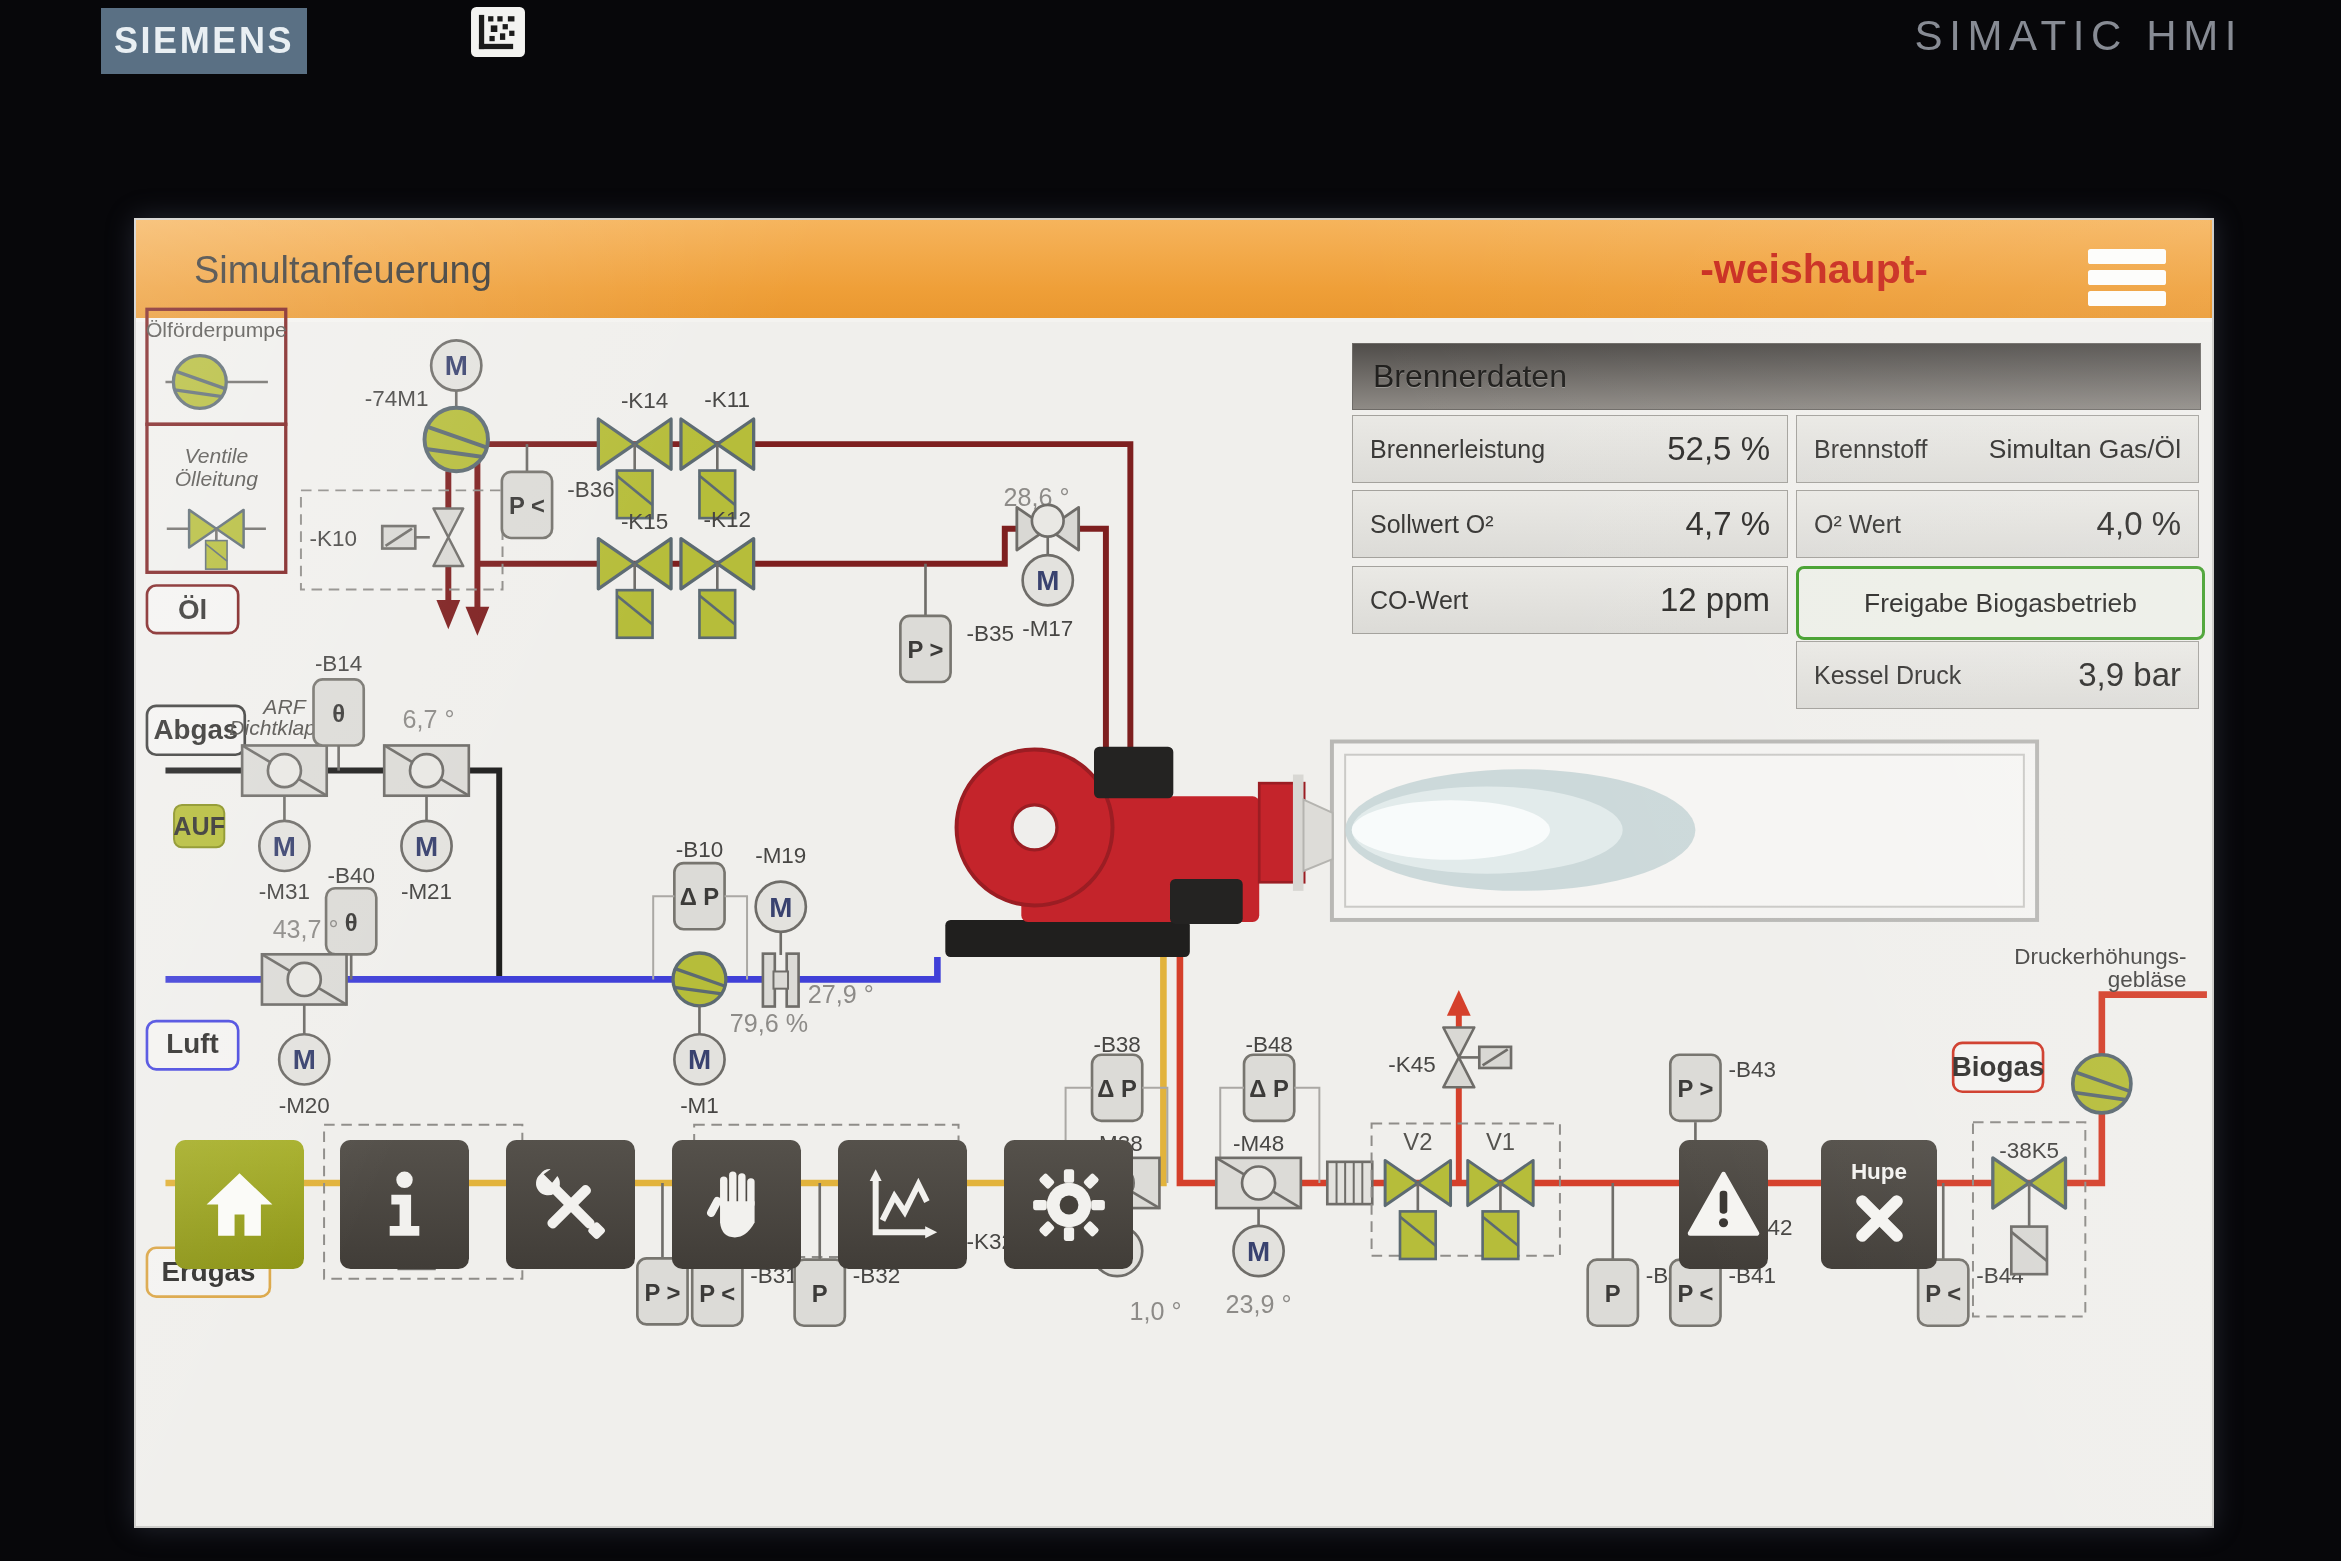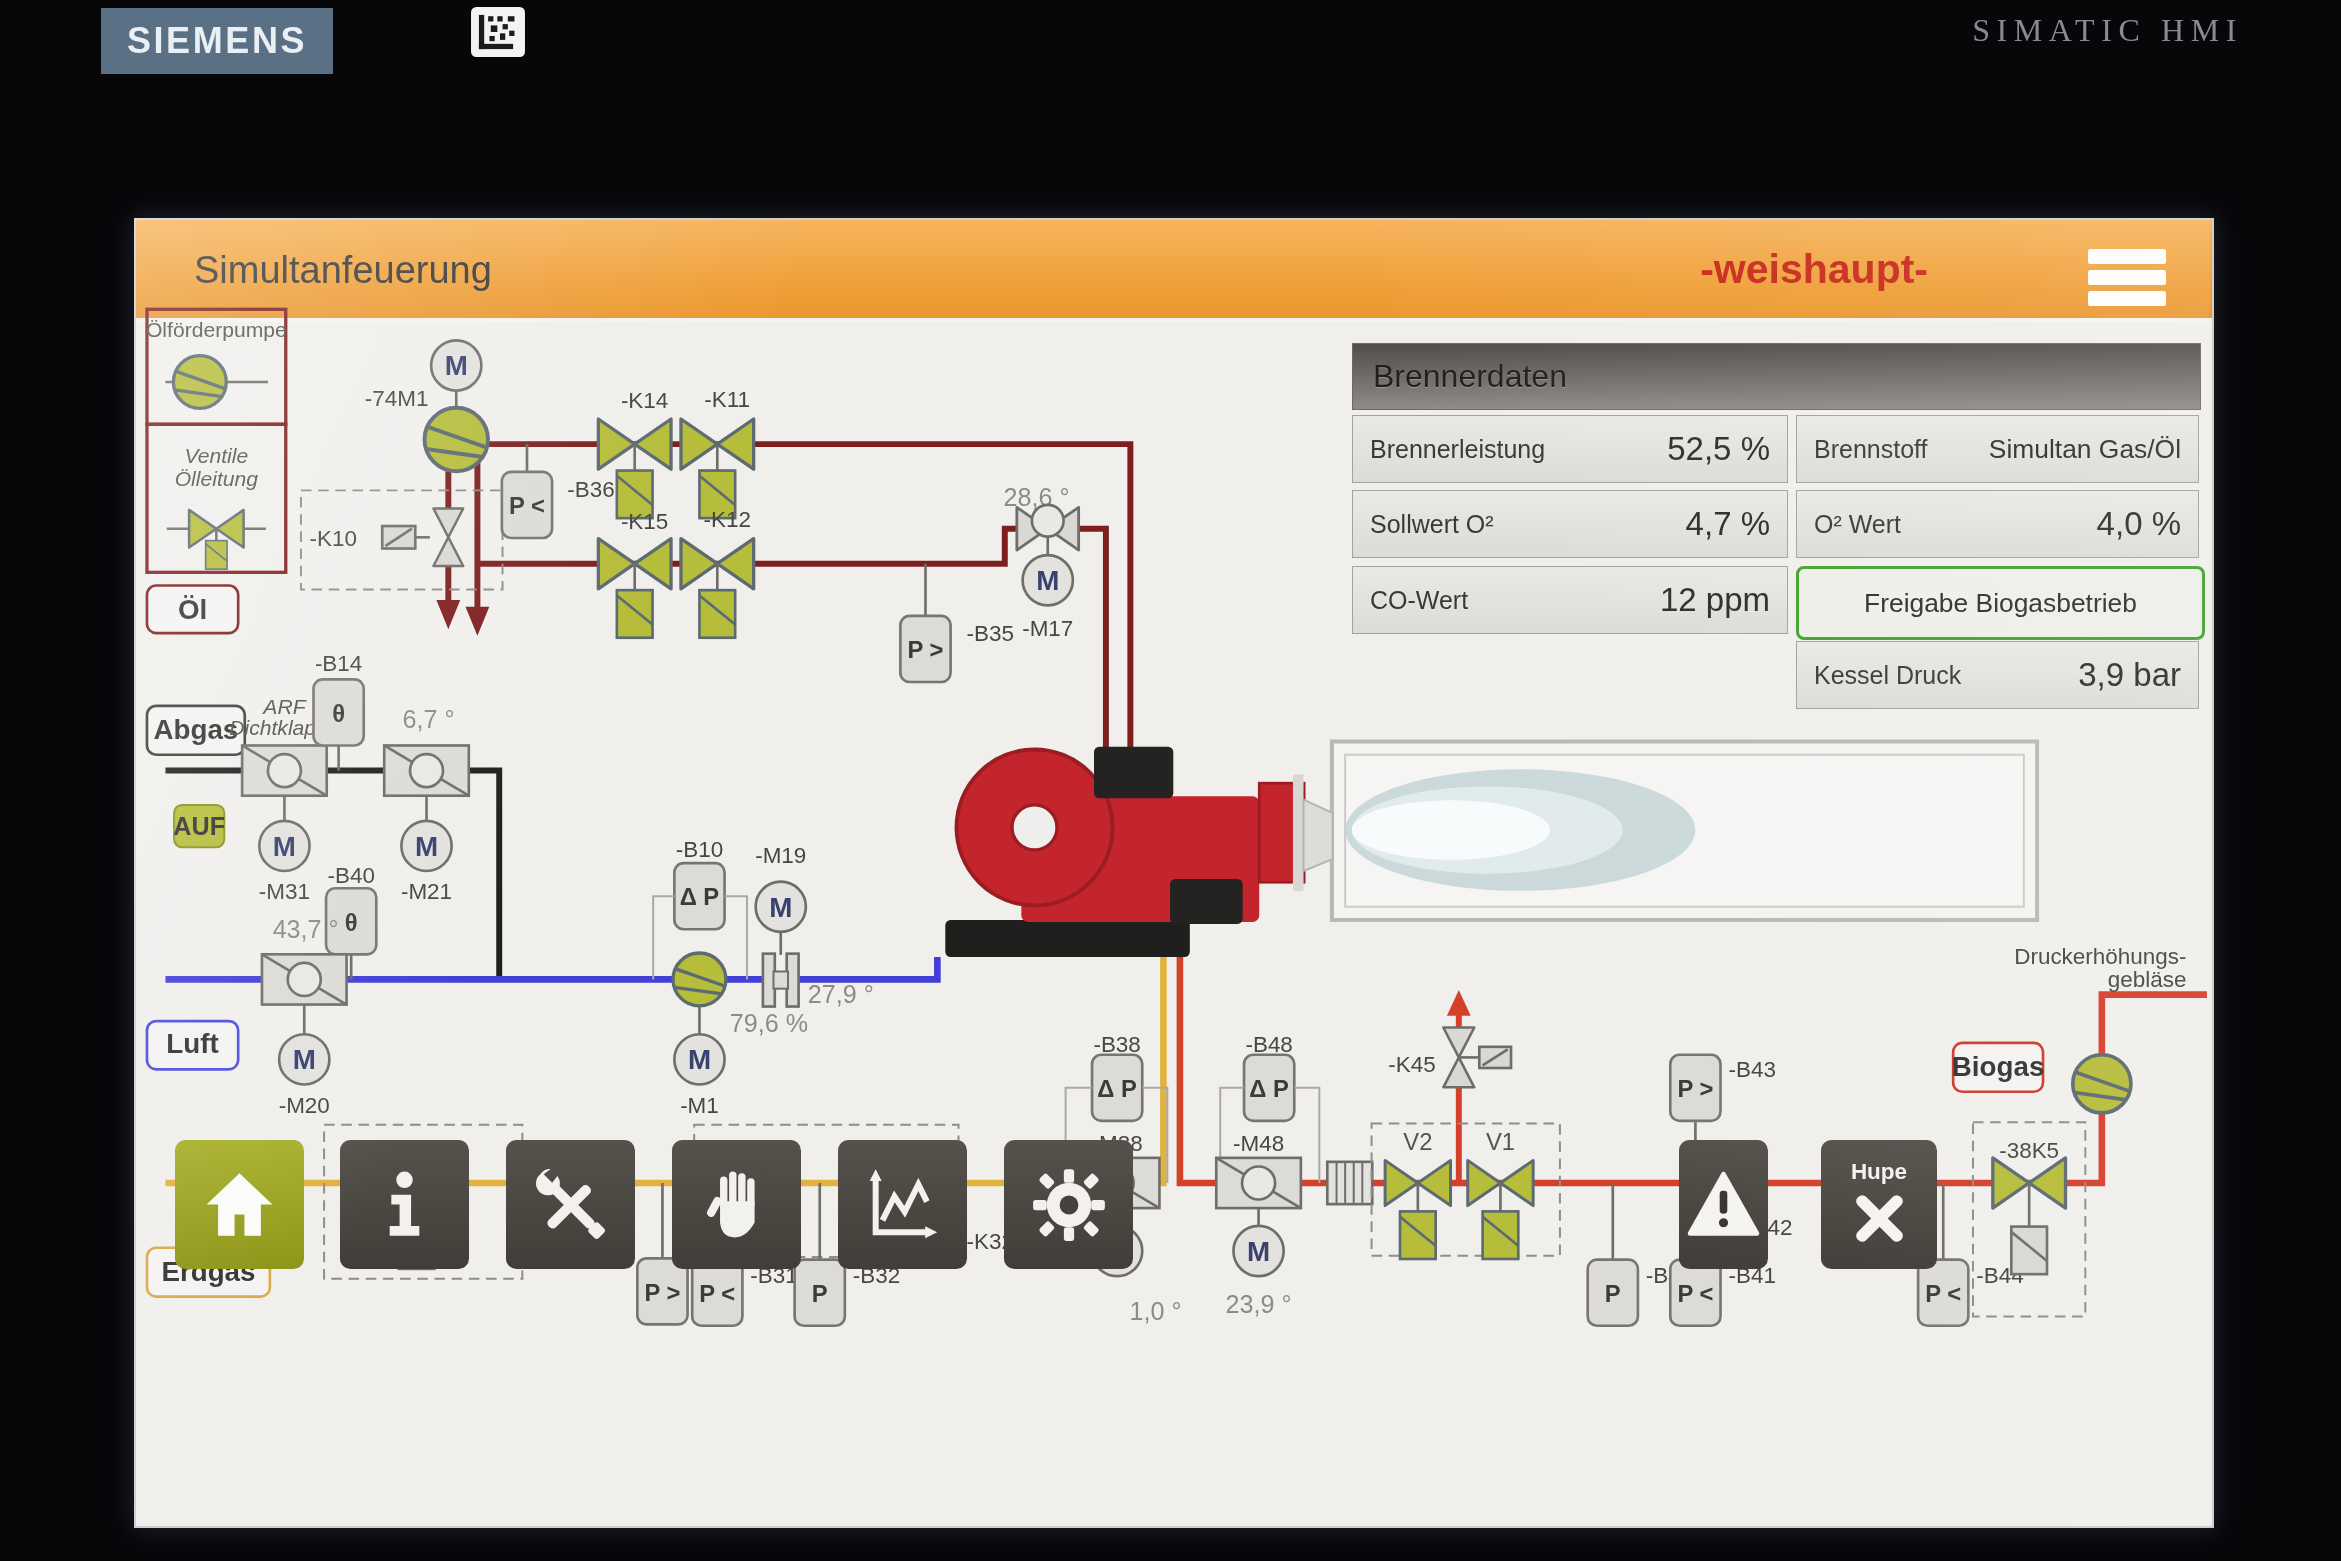--- a/index.html
+++ b/index.html
@@ -1,22 +1,22 @@
 <!DOCTYPE html>
 <html style="font-size:10.6px"><head>
 <meta charset="utf-8">
 <style>
   html,body{margin:0;padding:0;background:#07070a;width:2342px;height:1561px;overflow:hidden;
             font-family:"Liberation Sans",sans-serif;}
   .abs{position:absolute;}
   
-  #siemens-box{left:101px;top:8px;width:232px;height:66px;background:#5a7084;
+  #siemens-box{left:101px;top:8px;width:206px;height:66px;background:#5a7084;
     display:flex;align-items:center;justify-content:center;color:#e9eff3;
     font-size:36px;font-weight:bold;letter-spacing:2.6px;}
-  #simatic{right:98px;top:12px;font-size:32px;color:#878b94;letter-spacing:6.6px;font-weight:400;font-family:Liberation Serif, serif;}
+  #simatic{right:98px;top:12px;font-size:42px;color:#878b94;letter-spacing:6.6px;font-weight:400;}
   
   #screen{left:134px;top:218px;width:2076px;height:1306px;background:#f0efec;
     border:2px solid #cfcecb;box-shadow:0 0 26.4px rgba(120,130,160,.25);}
   #orange{left:0;top:0;width:100%;height:98px;
     background:linear-gradient(180deg,#f6b45c 0%,#ef9f38 70%,#ea9830 100%);
     border-bottom:4px solid #f4f3f0;}
   #title{left:58px;top:29px;font-size:38px;color:#3b3a37;}
   #wh{right:284px;top:26.4px;font-size:41px;font-weight:bold;color:#c92a1d;}
   .hbar{right:46px;width:78px;height:14.5px;background:#fdfdfb;border-radius:2.6px;}
   

